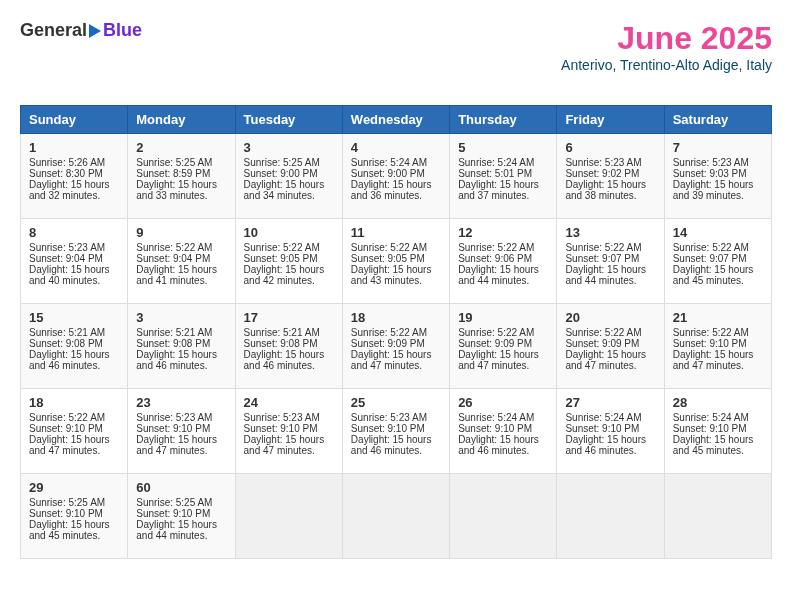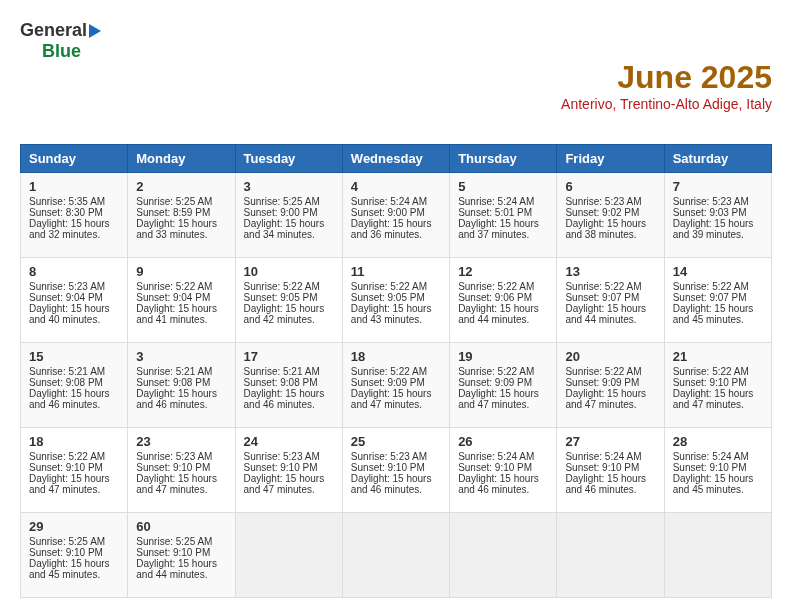--- a/index.html
+++ b/index.html
@@ -11,35 +11,33 @@
       padding: 20px;
     }
     .header-section {
       display: flex;
       justify-content: space-between;
       align-items: flex-start;
       margin-bottom: 10px;
     }
     .logo {
       display: flex;
-      flex-direction: column;
-      align-items: center;
+      align-items: flex-end;
     }
     .title-section {
       text-align: right;
     }
     .calendar-title {
       font-size: 32px;
       font-weight: bold;
-      color: #a16207;
-      margin-top: 39px;
+      color: #ec4899;
     }
     .calendar-subtitle {
       font-size: 14px;
-      color: #b91c1c;
+      color: #0c4a6e;
     }
     .calendar {
       width: 100%;
       border-collapse: collapse;
       border: 1px solid #ccc;
       margin-top: 32px;
     }
     .calendar th {
       background: #2a6db5;
       color: #fff;
@@ -81,21 +79,21 @@
 </head>
 <body>
 
 <div class="header-section">
   <div class="logo">
     <div class="logo-row">
       <span style="font-size:18px;font-weight:bold;color:#333;">General</span>
       <span style="display:inline-block;width:0;height:0;border-top:7px solid transparent;border-bottom:7px solid transparent;border-left:12px solid #1a6bbf;margin:0 2px;vertical-align:middle;"></span>
     </div>
     <div>
-      <span style="font-size:18px;font-weight:bold;color:#15803d;">Blue</span>
+      <span style="font-size:18px;font-weight:bold;color:#6d28d9;">Blue</span>
     </div>
   </div>
   <div class="title-section">
     <div class="calendar-title">June 2025</div>
     <div class="calendar-subtitle">Anterivo, Trentino-Alto Adige, Italy</div>
   </div>
 </div>
 
 <table class="calendar">
   <thead>
@@ -106,21 +104,21 @@
       <th>Wednesday</th>
       <th>Thursday</th>
       <th>Friday</th>
       <th>Saturday</th>
     </tr>
   </thead>
   <tbody id="calendar-body">
   <tr>
         <td>
           <span class="day-number">1</span>
-          <div>Sunrise: 5:35 AM</div>
+          <div>Sunrise: 5:26 AM</div>
           <div>Sunset: 8:30 PM</div>
           <div>Daylight: 15 hours and 32 minutes.</div>
         </td>
         <td>
           <span class="day-number">2</span>
           <div>Sunrise: 5:25 AM</div>
           <div>Sunset: 8:59 PM</div>
           <div>Daylight: 15 hours and 33 minutes.</div>
         </td>
         <td>

